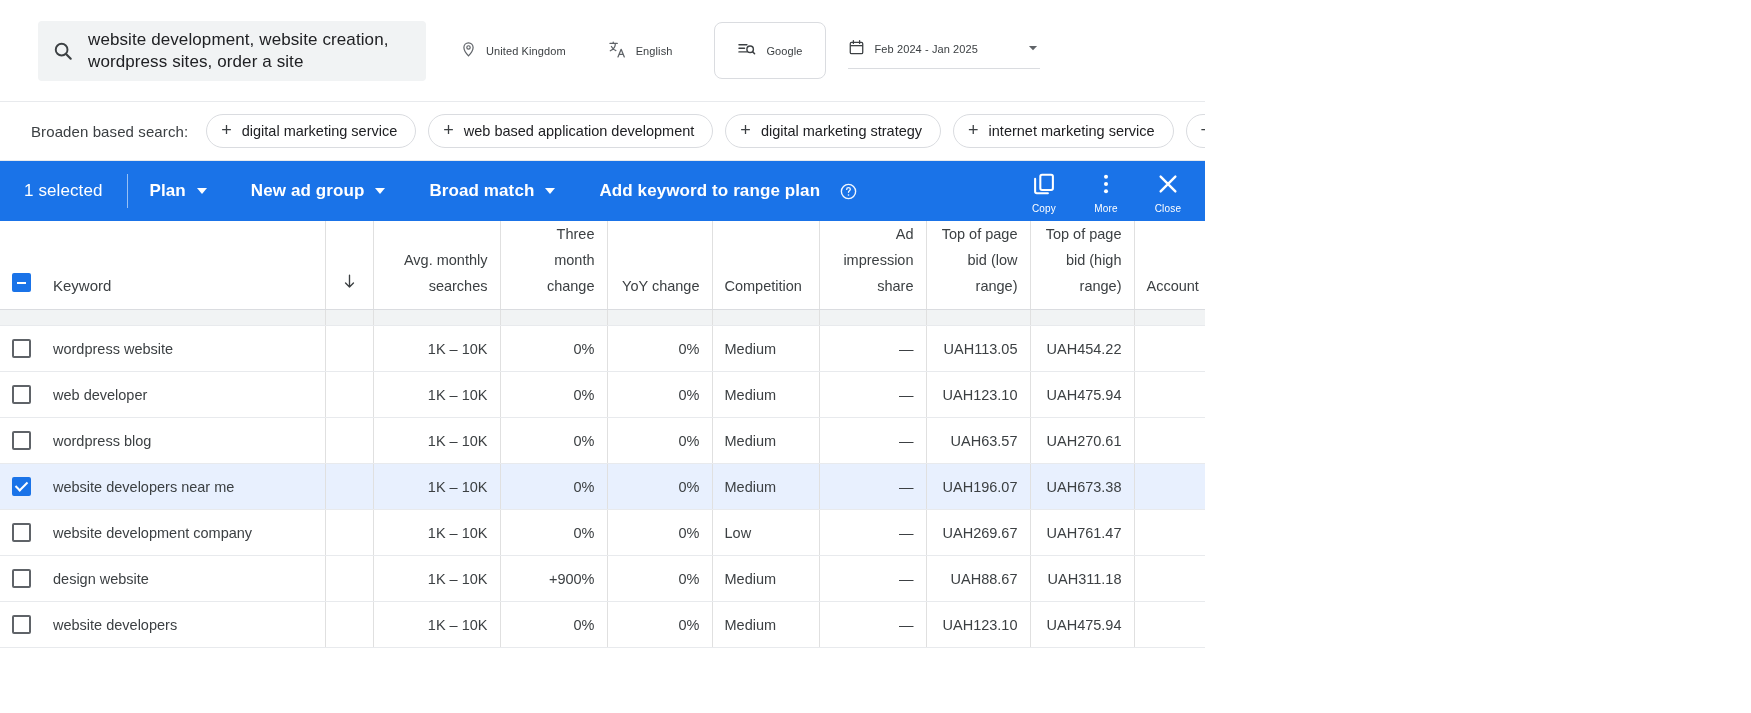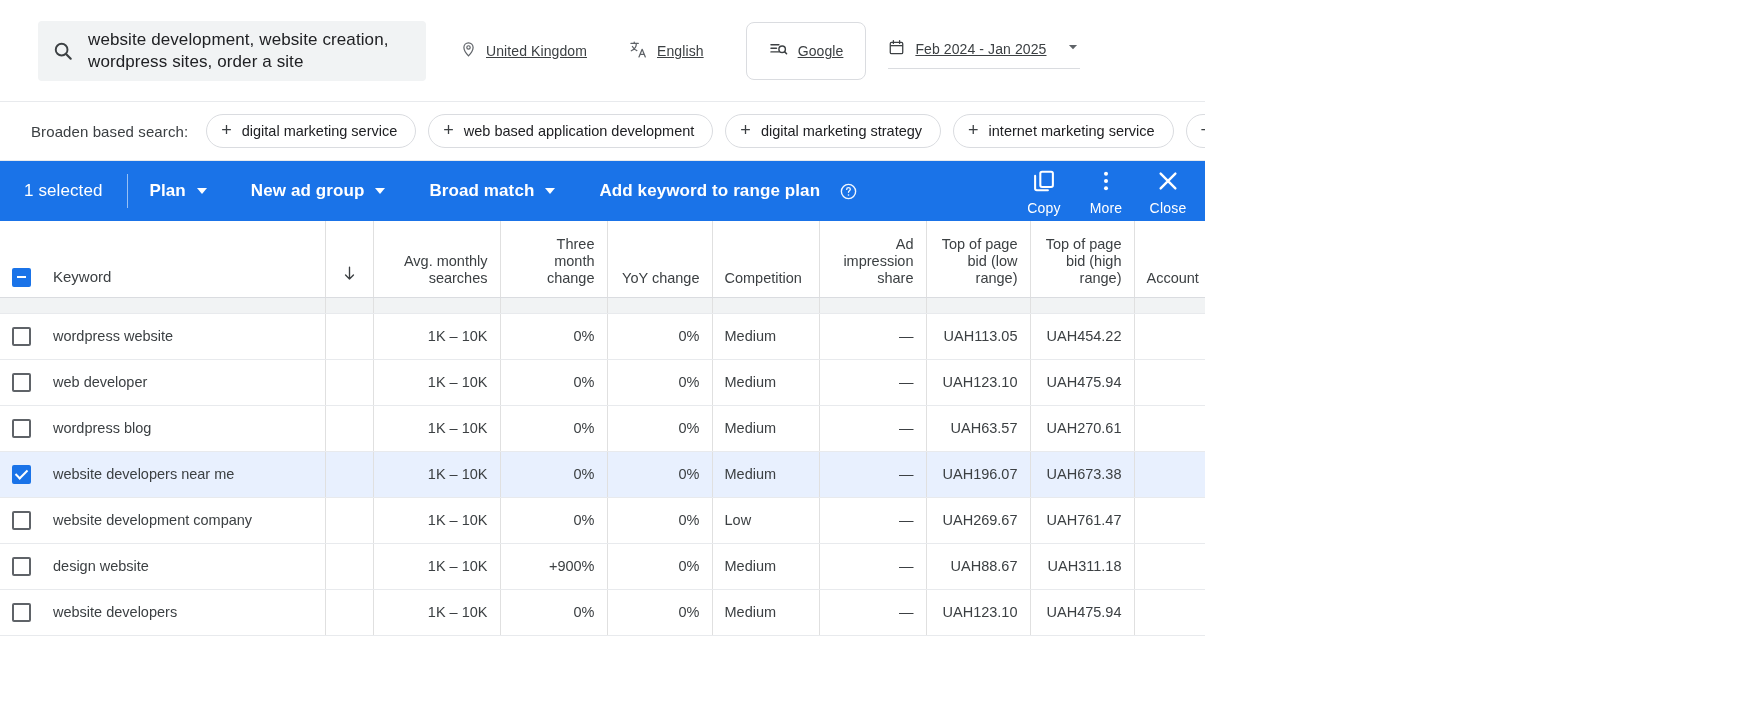--- a/index.html
+++ b/index.html
@@ -43,25 +43,24 @@
     line-height: 22px;
     color: #202124;
     letter-spacing: .1px;
     white-space: pre-line;
   }
 
   .topctl {
     display: flex;
     align-items: center;
     gap: 9px;
-    font-size: 14px;
+    font-size: 11px;
     color: #3c4043;
     letter-spacing: .1px;
     white-space: nowrap;
-    text-decoration: underline;
   }
   .topctl .lbl { line-height: 20px; }
   .ctl-loc  { margin-left: 34px; }
   .ctl-lang { margin-left: 42px; text-align: right; }
 
   .ctl-engine {
     margin-left: 42px;
     border: 1px solid #dadce0;
     border-radius: 8px;
     padding: 17px 22px;
@@ -186,21 +185,21 @@
   .ab-btn {
     width: 62px;
     display: flex;
     flex-direction: column;
     align-items: center;
     gap: 2px;
     cursor: pointer;
     padding-top: 2px;
   }
   .ab-btn .cap {
-    font-size: 14px;
+    font-size: 10px;
     letter-spacing: .2px;
   }
 
   
   .table-wrap {
     position: relative;
     width: 1205px;
     background: #fff;
   }
   table.kw {
@@ -216,21 +215,21 @@
   }
   table.kw th {
     height: 76px;
     padding: 0 12px 0 12px;
     font-weight: normal;
     color: #3c4043;
     vertical-align: bottom;
     padding-bottom: 10px;
     border-bottom: 1px solid #dadce0;
     background: #fff;
-    line-height: 17px;
+    line-height: 26px;
   }
   th.th-kw {
     text-align: left;
     vertical-align: middle;
     padding-left: 30px;
     padding-bottom: 0;
   }
   th.th-sort {
     text-align: center;
     vertical-align: middle;

